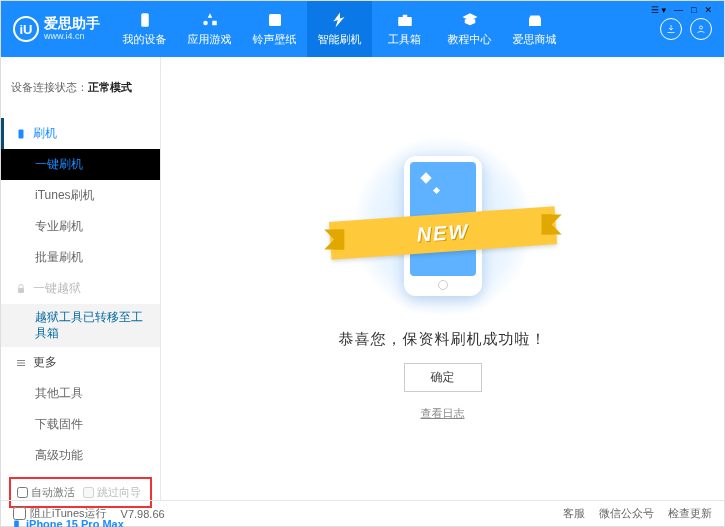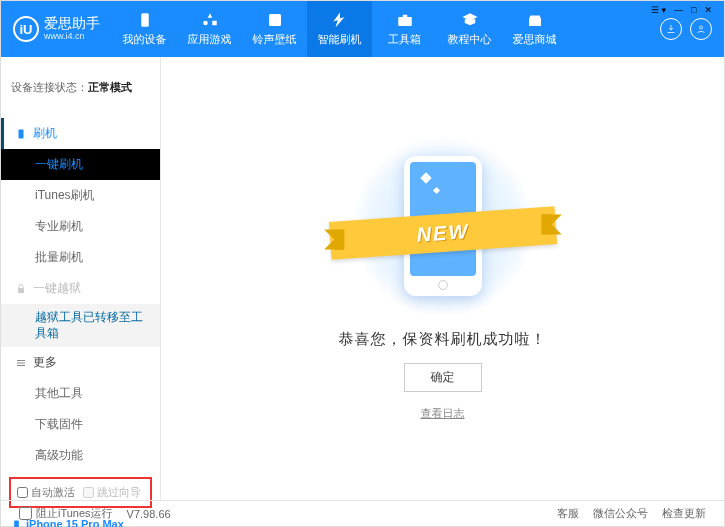--- a/index.html
+++ b/index.html
@@ -4,21 +4,21 @@
 <style>
 * { margin: 0; padding: 0; box-sizing: border-box; font-family: "Microsoft YaHei", Arial, sans-serif; }
 body { background: #f0f0f0; display: flex; justify-content: center; }
 .window { width: 725px; height: 527px; background: #fff; display: flex; flex-direction: column; border: 1px solid #ddd; }
 
 
 .header { background: #1a8cff; height: 56px; display: flex; align-items: center; color: #fff; padding: 0 12px; }
 .logo-block { display: flex; align-items: center; gap: 5px; margin-right: 12px; }
 .logo-circle { width: 26px; height: 26px; border: 2px solid #fff; border-radius: 50%; display: flex; align-items: center; justify-content: center; font-weight: bold; font-size: 13px; }
 .logo-text { display: flex; flex-direction: column; line-height: 1.1; }
-.logo-text .main { font-size: 14px; font-weight: normal; }
+.logo-text .main { font-size: 14px; font-weight: bold; }
 .logo-text .sub { font-size: 9px; opacity: .85; }
 .nav { display: flex; height: 100%; }
 .nav-item { width: 65px; display: flex; flex-direction: column; align-items: center; justify-content: center; gap: 3px; cursor: pointer; font-size: 11px; }
 .nav-item.active { background: #0a78e6; }
 .nav-item .icon { width: 18px; height: 18px; display: flex; align-items: center; justify-content: center; }
 .nav-item svg { fill: #fff; }
 .header-right { margin-left: auto; display: flex; align-items: center; gap: 8px; }
 .win-controls { display: flex; gap: 8px; font-size: 9px; align-items: center; position: absolute; top: 4px; right: 12px; }
 .win-controls span { cursor: pointer; }
 .header-right .circle-btn { width: 22px; height: 22px; border: 1.5px solid #fff; border-radius: 50%; display: flex; align-items: center; justify-content: center; cursor: pointer; }
@@ -61,21 +61,21 @@
 .phone-sparkle::before { width: 8px; height: 8px; top: 12px; left: 12px; transform: rotate(45deg); }
 .phone-sparkle::after { width: 5px; height: 5px; top: 26px; left: 24px; transform: rotate(45deg); }
 .phone-home { width: 10px; height: 10px; border: 1.5px solid #ccc; border-radius: 50%; margin-top: 4px; }
 .banner { position: absolute; left: -18px; right: -18px; top: 78px; height: 38px; background: #ffc93c; display: flex; align-items: center; justify-content: center; transform: rotate(-4deg); box-shadow: 0 2px 4px rgba(0,0,0,.15); }
 .banner::before, .banner::after { content: ""; position: absolute; width: 0; height: 0; border: 10px solid #e0a800; top: 8px; }
 .banner::before { left: -6px; border-left-color: transparent; transform: rotate(4deg); }
 .banner::after { right: -6px; border-right-color: transparent; transform: rotate(4deg); }
 .banner-text { font-size: 20px; font-weight: 900; font-style: italic; color: #fff; letter-spacing: 2px; text-shadow: 1px 1px 0 #d49000; }
 
 
-.footer { height: 26px; border-top: 1px solid #e5e5e5; display: flex; align-items: center; padding: 0 18px; font-size: 11px; color: #666; gap: 14px; }
+.footer { height: 26px; border-top: 1px solid #e5e5e5; display: flex; align-items: center; padding: 0 12px; font-size: 11px; color: #666; gap: 14px; }
 .footer label { display: flex; align-items: center; gap: 4px; }
 .footer .right { margin-left: auto; display: flex; gap: 14px; }
 .footer .right span { cursor: pointer; }
 </style>
 </head>
 <body>
 
 <div class="window">
   <div class="header-wrap">
     <div class="win-controls">

